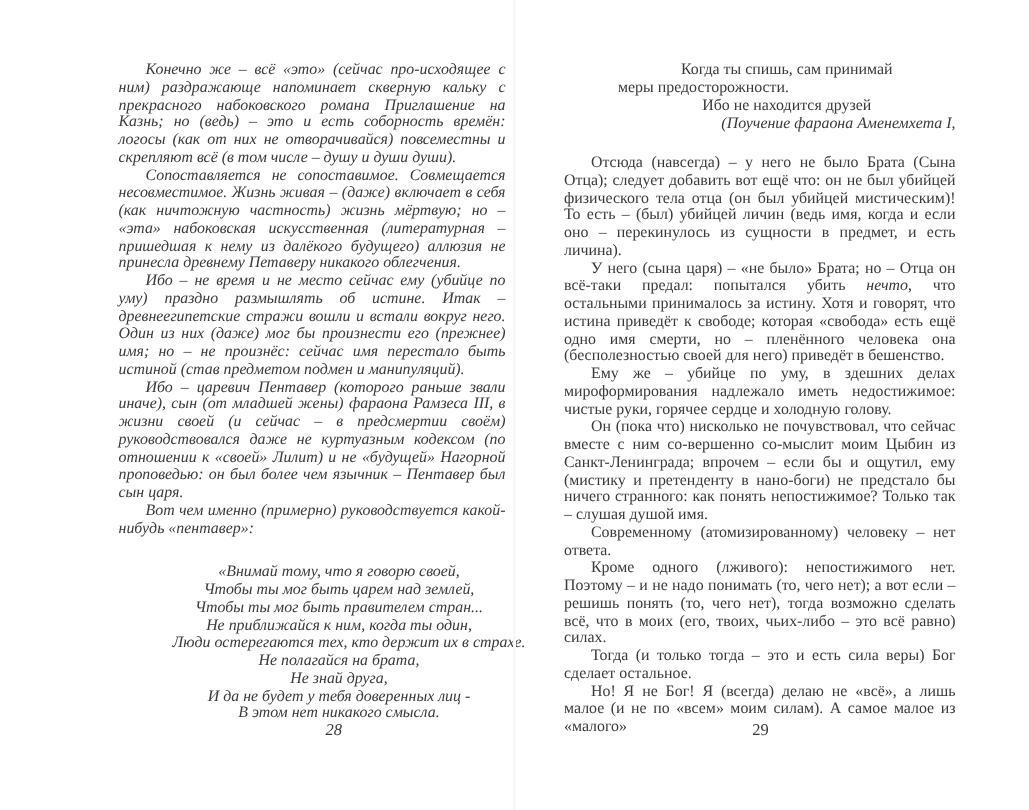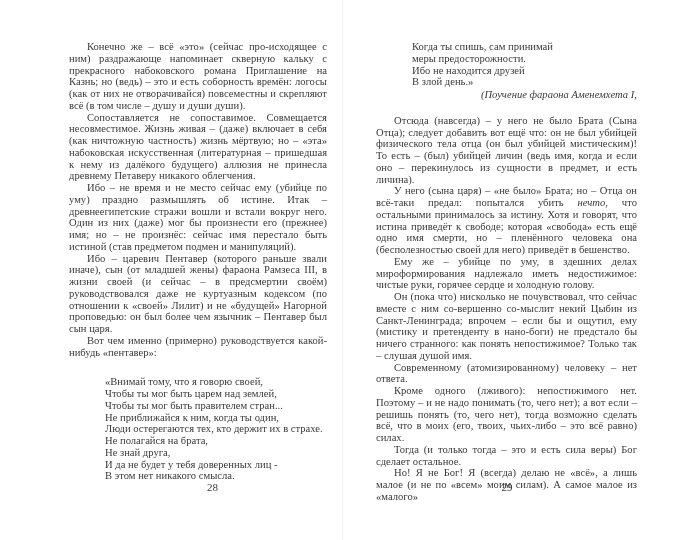--- a/index.html
+++ b/index.html
@@ -6,33 +6,33 @@
   body {
     width: 686px; height: 540px; overflow: hidden;
     background: #ffffff;
     font-family: "Liberation Serif", "DejaVu Serif", serif;
     color: #3a3a3a;
     position: relative;
   }
   .page {
     position: absolute; top: 0; height: 540px; width: 343px;
   }
-  .page.left { left: 8px; }
+  .page.left { left: 18px; font-style: italic; }
   .page.right { left: 343px; }
   .textblock {
     position: absolute;
     font-size: 10.6px;
     line-height: 11.75px;
     text-align: justify;
   }
   .left .textblock { left: 61px; top: 41px; width: 258px; }
   .right .textblock { left: 33px; top: 41px; width: 261px; }
   p { margin: 0; text-indent: 18px; }
   .verse { margin: 18px 0 0 36px; text-align: left; }
-  .verse div { white-space: nowrap; }
+  .verse div { white-space: nowrap; text-align: center; }
   .right .verse { margin: 0 0 0 0; padding-left: 36px; }
   .verse .indent-right { text-align: left; padding-right: 4px; }
   .attribution {
     font-style: italic; text-align: right; margin-top: 1px;
   }
   .attribution div { white-space: nowrap; }
   .gap { height: 14px; }
   em { font-style: italic; }
   .pagenum {
     position: absolute; top: 481px; font-size: 11px; width: 40px; text-align: center;
@@ -70,29 +70,28 @@
 </div>
 
 <div class="gutter"></div>
 
 <div class="page right">
   <div class="textblock">
     <div class="verse">
       <div>Когда ты спишь, сам принимай</div>
       <div class="indent-right">меры предосторожности.</div>
       <div>Ибо не находится друзей</div>
-      <div>В злой день.»</div>
     </div>
     <div class="attribution">
       <div>(Поучение фараона Аменемхета I,</div>
     </div>
     <div class="gap"></div>
     <p>Отсюда (навсегда) – у него не было Брата (Сына Отца); следует добавить вот ещё что: он не был убийцей физического тела отца (он был убийцей мистическим)! То есть – (был) убийцей личин (ведь имя, когда и если оно – перекинулось из сущности в предмет, и есть личина).</p>
     <p><span>У него (сына царя) – «не было» Брата; но – Отца он всё-таки предал: попытался убить </span><em>нечто</em><span>, что остальными принималось за истину. Хотя и говорят, что истина приведёт к свободе; которая «свобода» есть ещё одно имя смерти, но – пленённого человека она (бесполезностью своей для него) приведёт в бешенство.</span></p>
     <p>Ему же – убийце по уму, в здешних делах мироформирования надлежало иметь недостижимое: чистые руки, горячее сердце и холодную голову.</p>
-    <p>Он (пока что) нисколько не почувствовал, что сейчас вместе с ним со-вершенно со-мыслит некий Цыбин из Санкт-Ленинграда; впрочем – если бы и ощутил, ему (мистику и претенденту в нано-боги) не предстало бы ничего странного: как понять непостижимое? Только так – слушая душой имя.</p>
+    <p>Он (пока что) нисколько не почувствовал, что сейчас вместе с ним со-вершенно со-мыслит моим Цыбин из Санкт-Ленинграда; впрочем – если бы и ощутил, ему (мистику и претенденту в нано-боги) не предстало бы ничего странного: как понять непостижимое? Только так – слушая душой имя.</p>
     <p>Современному (атомизированному) человеку – нет ответа.</p>
     <p>Кроме одного (лживого): непостижимого нет. Поэтому – и не надо понимать (то, чего нет); а вот если – решишь понять (то, чего нет), тогда возможно сделать всё, что в моих (его, твоих, чьих-либо – это всё равно) силах.</p>
     <p>Тогда (и только тогда – это и есть сила веры) Бог сделает остальное.</p>
     <p>Но! Я не Бог! Я (всегда) делаю не «всё», а лишь малое (и не по «всем» моим силам). А самое малое из «малого»</p>
   </div>
   <div class="pagenum">29</div>
 </div>
 
 </body></html>

